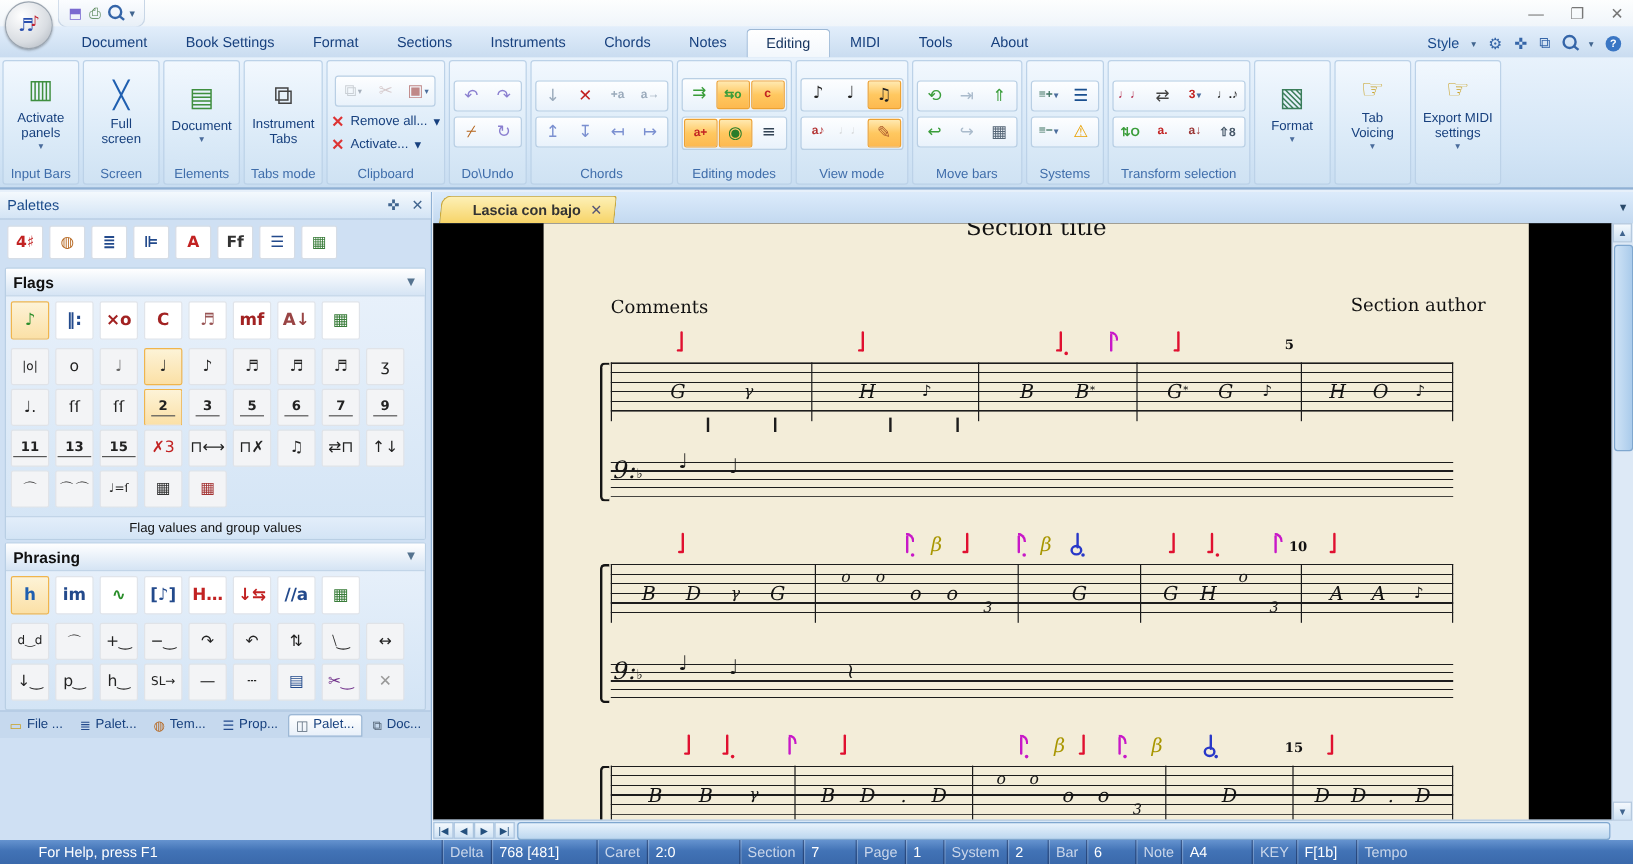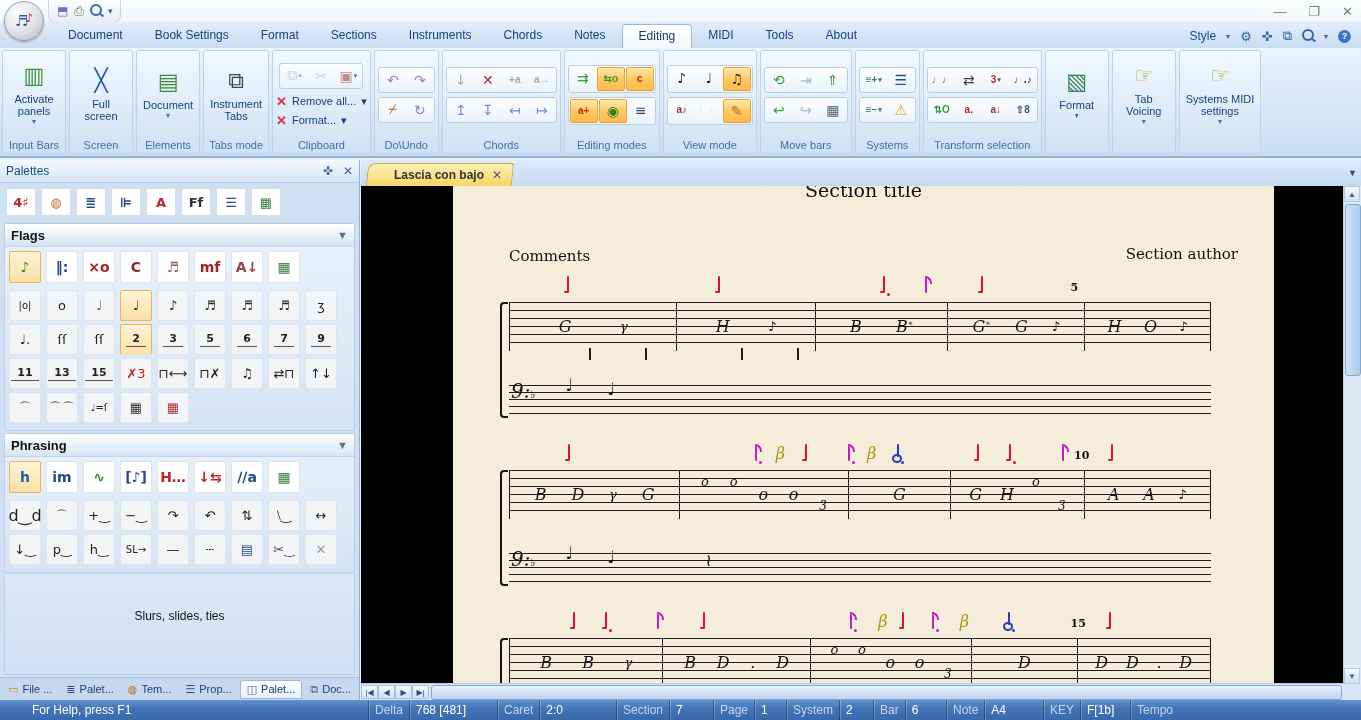--- a/index.html
+++ b/index.html
@@ -246,21 +246,21 @@
             </div>
           </div>
           <div class="clipitems">
             <div class="clipitem">
               <span class="cx">✕</span>
               <span>Remove all...</span>
               <span class="sarr">▾</span>
             </div>
             <div class="clipitem">
               <span class="cx">✕</span>
-              <span>Format...</span>
+              <span>Activate...</span>
               <span class="sarr">▾</span>
             </div>
           </div>
         </div>
         <div class="rcap">Clipboard</div>
       </div>
       <div class="rgroup">
         <div class="content cols">
           <div class="rowbox">
             <div class="smbtn">
@@ -470,21 +470,21 @@
 Voicing</div>
             <div class="arr">▾</div>
           </div>
         </div>
         <div class="rcap"></div>
       </div>
       <div class="rgroup">
         <div class="content">
           <div class="bigbtn">
             <div class="bicon" style="color: rgb(201, 162, 39);">☞</div>
-            <div class="blabel">Systems MIDI
+            <div class="blabel">Export MIDI
 settings</div>
             <div class="arr">▾</div>
           </div>
         </div>
         <div class="rcap"></div>
       </div>
     </div>
 
   <div class="mainrow">
 
@@ -575,39 +575,40 @@
                 <div class="pbtn">↑↓</div>
               </div>
               <div class="pgrow">
                 <div class="pbtn">⌒</div>
                 <div class="pbtn">⌒⌒</div>
                 <div class="pbtn" style="font-size: 10px;">♩=ſ</div>
                 <div class="pbtn" style="color: rgb(51, 51, 51);">▦</div>
                 <div class="pbtn" style="color: rgb(163, 51, 51);">▦</div>
               </div>
             </div>
+            <div class="pcap">Flag values and group values</div>
           </div>
           <div class="psection">
             <div class="psec-head">
               <span>Phrasing</span>
               <span class="chev">▼</span>
             </div>
             <div class="picon-row">
               <div class="picon sel" style="color: rgb(31, 95, 176);">h</div>
               <div class="picon" style="color: rgb(35, 74, 140);">im</div>
               <div class="picon" style="color: rgb(42, 141, 42);">∿</div>
               <div class="picon" style="color: rgb(35, 74, 140);">[♪]</div>
               <div class="picon" style="color: rgb(194, 34, 34);">H…</div>
               <div class="picon" style="color: rgb(194, 34, 34);">↓⇆</div>
               <div class="picon" style="color: rgb(35, 74, 140);">∕∕a</div>
               <div class="picon" style="color: rgb(58, 125, 58);">▦</div>
             </div>
             <div class="pgrid">
               <div class="pgrow">
-                <div class="pbtn" style="font-size: 16px;">d‿d</div>
+                <div class="pbtn" style="font-size: 10px;">d‿d</div>
                 <div class="pbtn">⌒</div>
                 <div class="pbtn">+‿</div>
                 <div class="pbtn">−‿</div>
                 <div class="pbtn">↷</div>
                 <div class="pbtn">↶</div>
                 <div class="pbtn">⇅</div>
                 <div class="pbtn">⧵‿</div>
                 <div class="pbtn">↔</div>
               </div>
               <div class="pgrow">
@@ -617,23 +618,20 @@
                 <div class="pbtn" style="font-size: 10px;">SL→</div>
                 <div class="pbtn">—</div>
                 <div class="pbtn">┄</div>
                 <div class="pbtn" style="color: rgb(35, 74, 140);">▤</div>
                 <div class="pbtn" style="color: rgb(112, 48, 138);">✂‿</div>
                 <div class="pbtn" style="color: rgb(153, 153, 153);">✕</div>
               </div>
             </div>
           </div>
         </div>
-      <div class="pfill">
-        <span>Slurs, slides, ties</span>
-      </div>
       <div class="pal-tabs" id="pal-tabs">
           <div class="paltab">
             <span class="tico" style="color: rgb(201, 162, 39);">▭</span>
             <span>File ...</span>
           </div>
           <div class="paltab">
             <span class="tico" style="color: rgb(35, 74, 140);">≣</span>
             <span>Palet...</span>
           </div>
           <div class="paltab">

